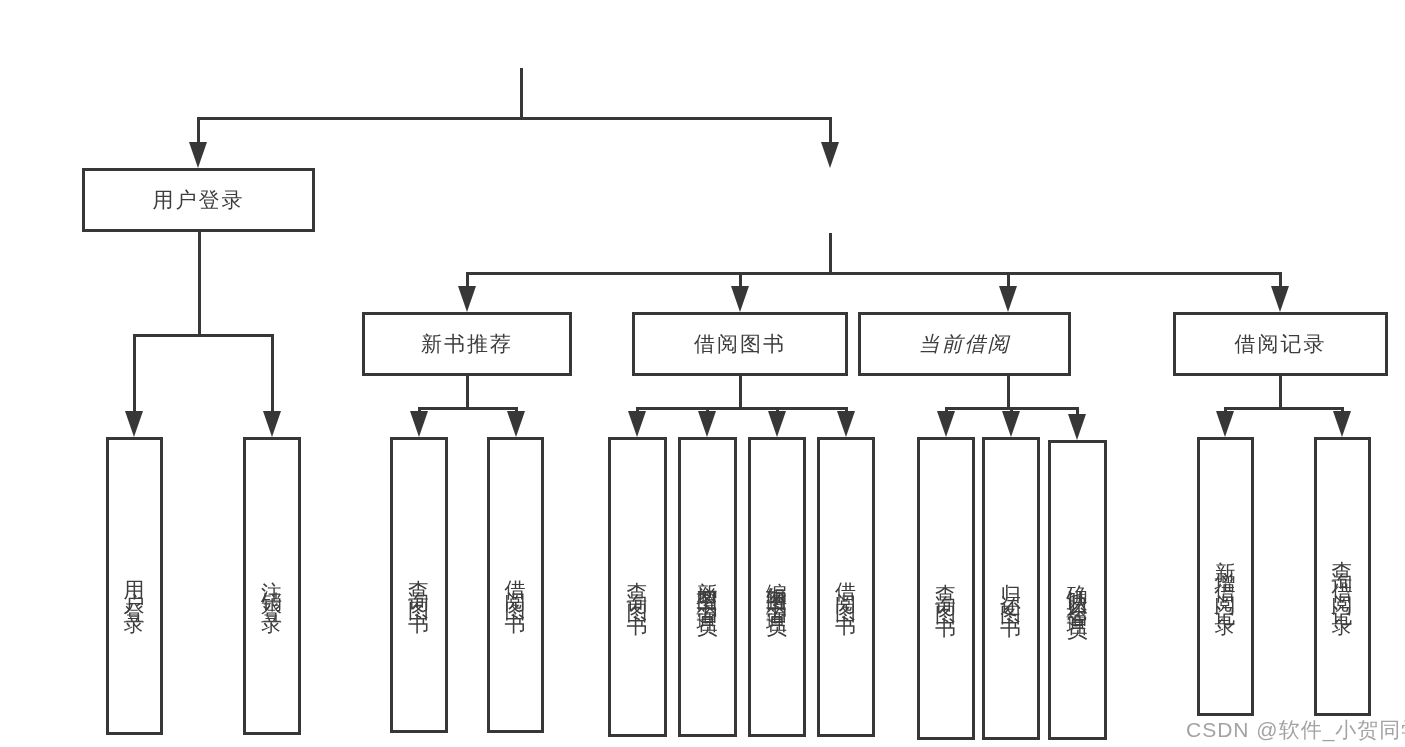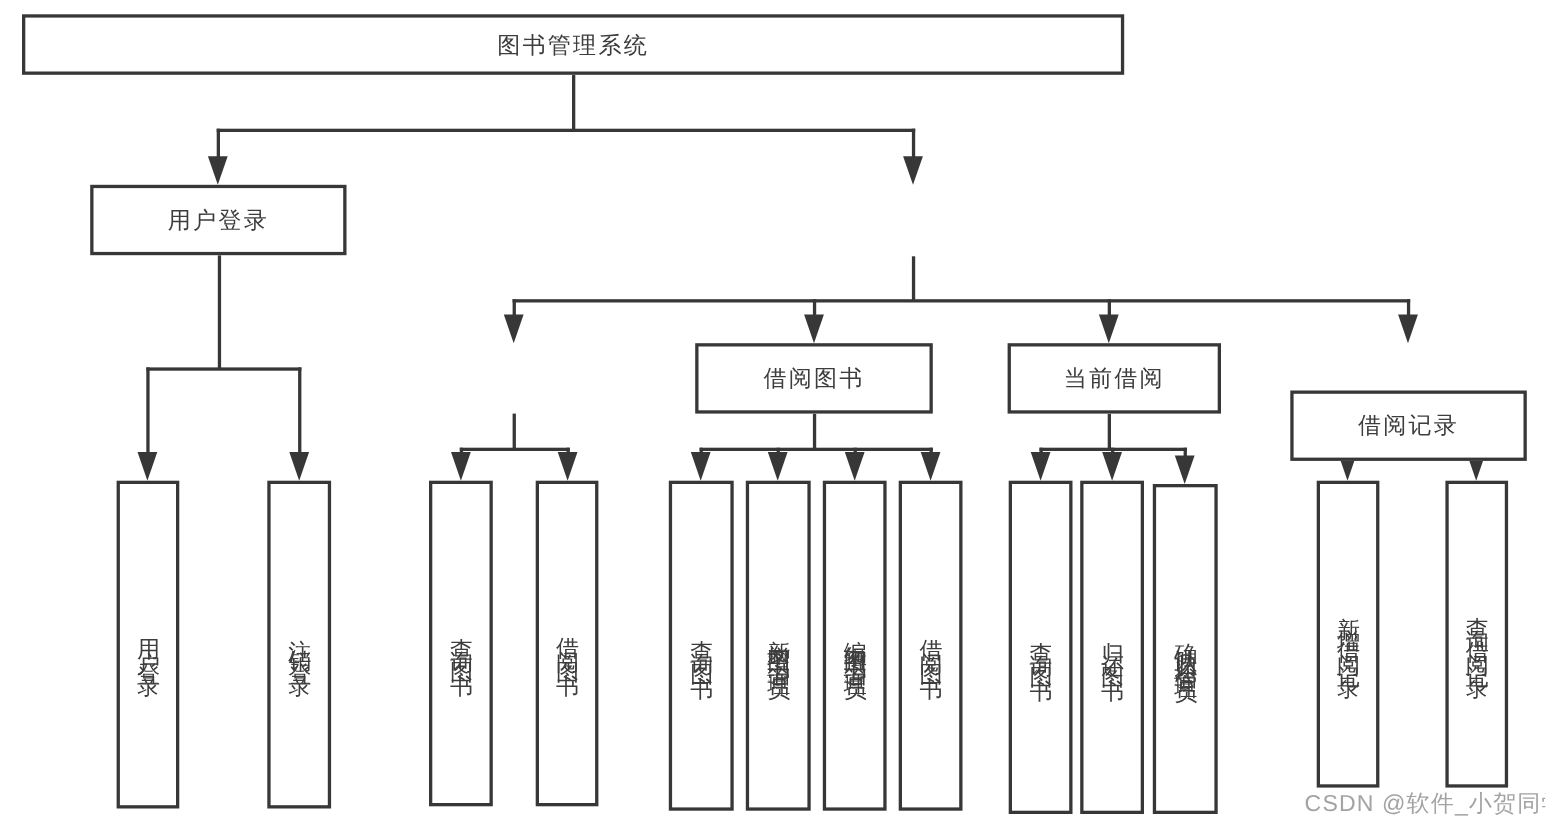--- a/index.html
+++ b/index.html
@@ -30,21 +30,20 @@
   .watermark{
     position:absolute;left:1186px;top:716px;font-size:21px;color:#a3a3a3;
     letter-spacing:1px;white-space:nowrap;z-index:5;
   }
 </style>
 </head>
 <body>
 
 <div class="stage">
 
-  <div class="hbox" style="left:20px;top:13px;width:1002px;height:55px;">图书管理系统</div>
 
   <div class="vline" style="left:520px;top:68px;height:50px;"></div>
   <div class="hline" style="left:197px;top:117px;width:635px;"></div>
   <div class="vline" style="left:197px;top:117px;height:26px;"></div>
   <div class="arr" style="left:189px;top:142px;"></div>
   <div class="vline" style="left:829px;top:117px;height:26px;"></div>
   <div class="arr" style="left:821px;top:142px;"></div>
 
   <div class="hbox" style="left:82px;top:168px;width:233px;height:64px;">用户登录</div>
 
@@ -59,23 +58,24 @@
   <div class="hline" style="left:466px;top:272px;width:816px;"></div>
   <div class="vline" style="left:466px;top:272px;height:16px;"></div>
   <div class="arr" style="left:458px;top:286px;"></div>
   <div class="vline" style="left:739px;top:272px;height:16px;"></div>
   <div class="arr" style="left:731px;top:286px;"></div>
   <div class="vline" style="left:1007px;top:272px;height:16px;"></div>
   <div class="arr" style="left:999px;top:286px;"></div>
   <div class="vline" style="left:1279px;top:272px;height:16px;"></div>
   <div class="arr" style="left:1271px;top:286px;"></div>
 
+  <div class="hbox" style="left:362px;top:312px;width:210px;height:64px;">新书推荐</div>
   <div class="hbox" style="left:632px;top:312px;width:216px;height:64px;">借阅图书</div>
-  <div class="hbox" style="left:916px;top:312px;width:194px;height:64px;">当前借阅</div>
-  <div class="hbox" style="left:1173px;top:312px;width:215px;height:64px;margin-top:43px;">借阅记录</div>
+  <div class="hbox" style="left:858px;top:312px;width:213px;height:64px;font-style:italic;">当前借阅</div>
+  <div class="hbox" style="left:1173px;top:312px;width:215px;height:64px;">借阅记录</div>
 
   <div class="vline" style="left:466px;top:376px;height:33px;"></div>
   <div class="hline" style="left:418px;top:407px;width:100px;"></div>
   <div class="vline" style="left:418px;top:407px;height:8px;"></div>
   <div class="arr" style="left:410px;top:411px;"></div>
   <div class="vline" style="left:515px;top:407px;height:8px;"></div>
   <div class="arr" style="left:507px;top:411px;"></div>
 
   <div class="vline" style="left:739px;top:376px;height:33px;"></div>
   <div class="hline" style="left:636px;top:407px;width:212px;"></div>

